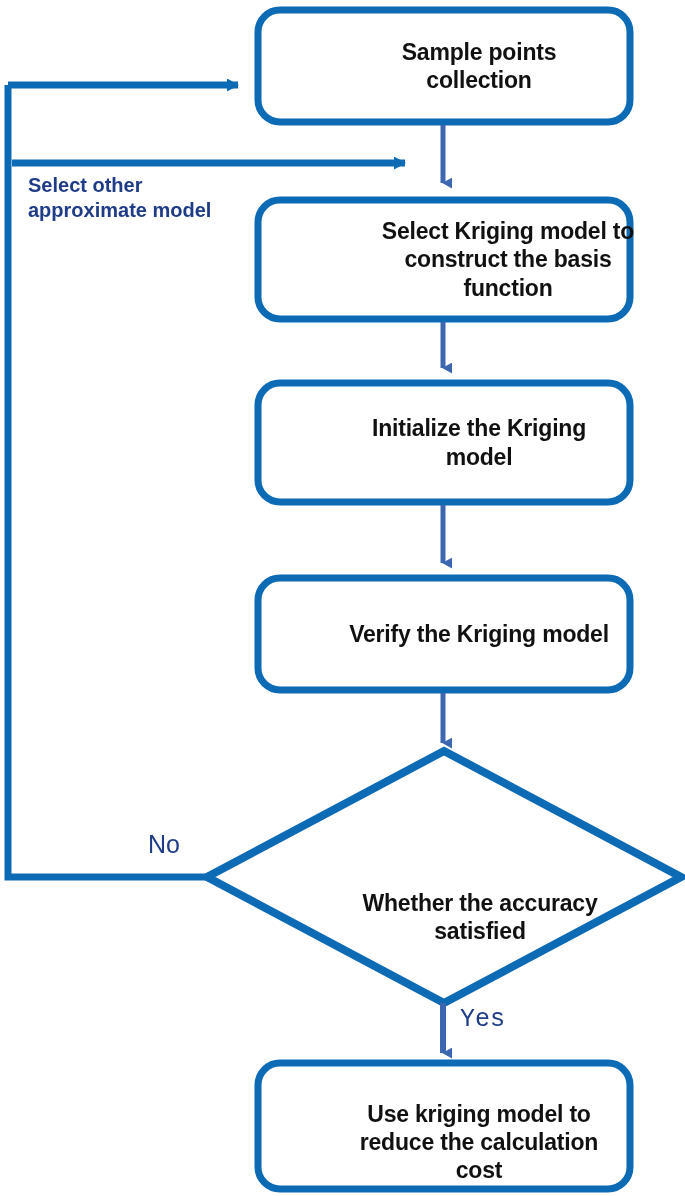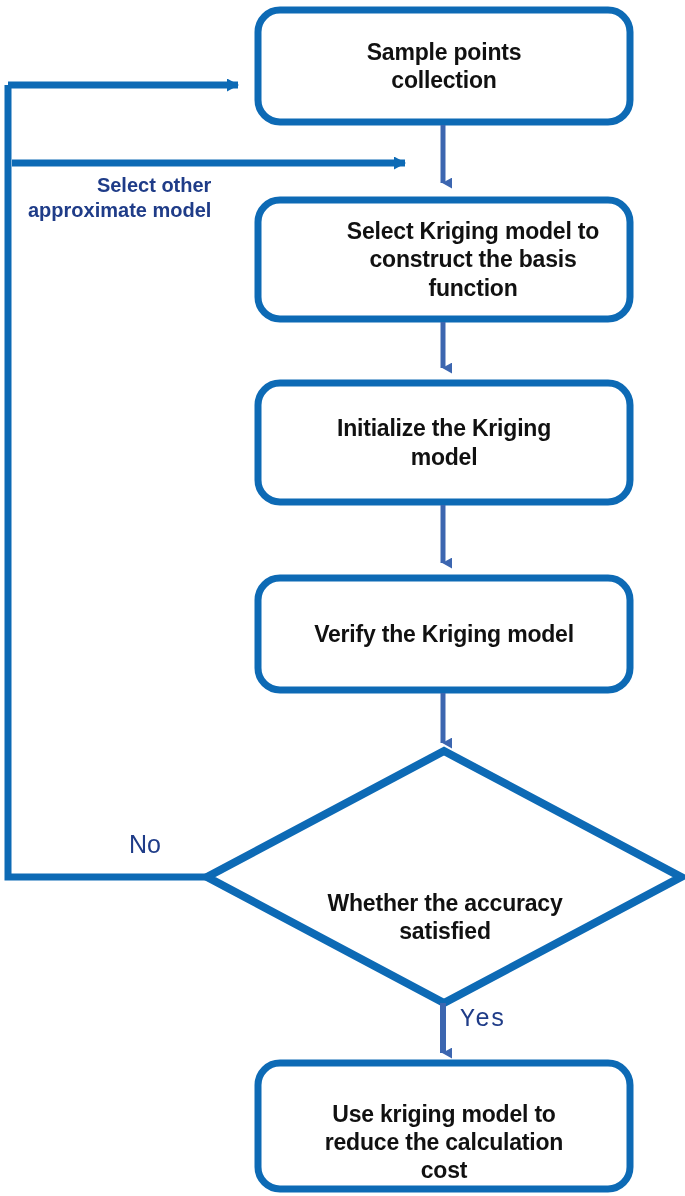--- a/index.html
+++ b/index.html
@@ -30,42 +30,42 @@
     align-items: center;
     justify-content: center;
     text-align: center;
     color: #111111;
     font-weight: bold;
     font-size: 23px;
     line-height: 1.22;
     letter-spacing: -0.2px;
     pointer-events: none;
     white-space: pre-line;
+    margin-left: 35px;
   }
   .edge-label {
     position: absolute;
     color: #1f3c88;
     font-weight: normal;
     font-size: 25px;
     line-height: 1.18;
     white-space: pre-line;
-    text-align: right;
   }
   .edge-label.small {
     font-size: 20px;
     font-weight: bold;
     line-height: 1.25;
   }
   .box1 { left: 255px; top: 7px;    width: 378px; height: 118px; }
   .box2 { left: 264px; top: 197px;  width: 378px; height: 125px; padding-left: 20px; }
   .box3 { left: 255px; top: 380px;  width: 378px; height: 125px; }
   .box4 { left: 255px; top: 575px;  width: 378px; height: 118px; text-align: right; }
   .box5 { left: 255px; top: 1060px; width: 378px; height: 164px; }
   .diamond-label { left: 255px; top: 877px; width: 380px; height: 80px; }
-  .lbl-no  { left: 129px; top: 830px; }
+  .lbl-no  { left: 148px; top: 830px; }
   .lbl-yes { left: 460px; top: 1005px; font-family: Liberation Mono, monospace; }
   .lbl-alt { left: 28px;  top: 173px; }
 </style>
 </head>
 <body>
 
 <div id="stage">
 
   <svg id="flow-svg" viewBox="0 0 685 1196">
     <defs>

